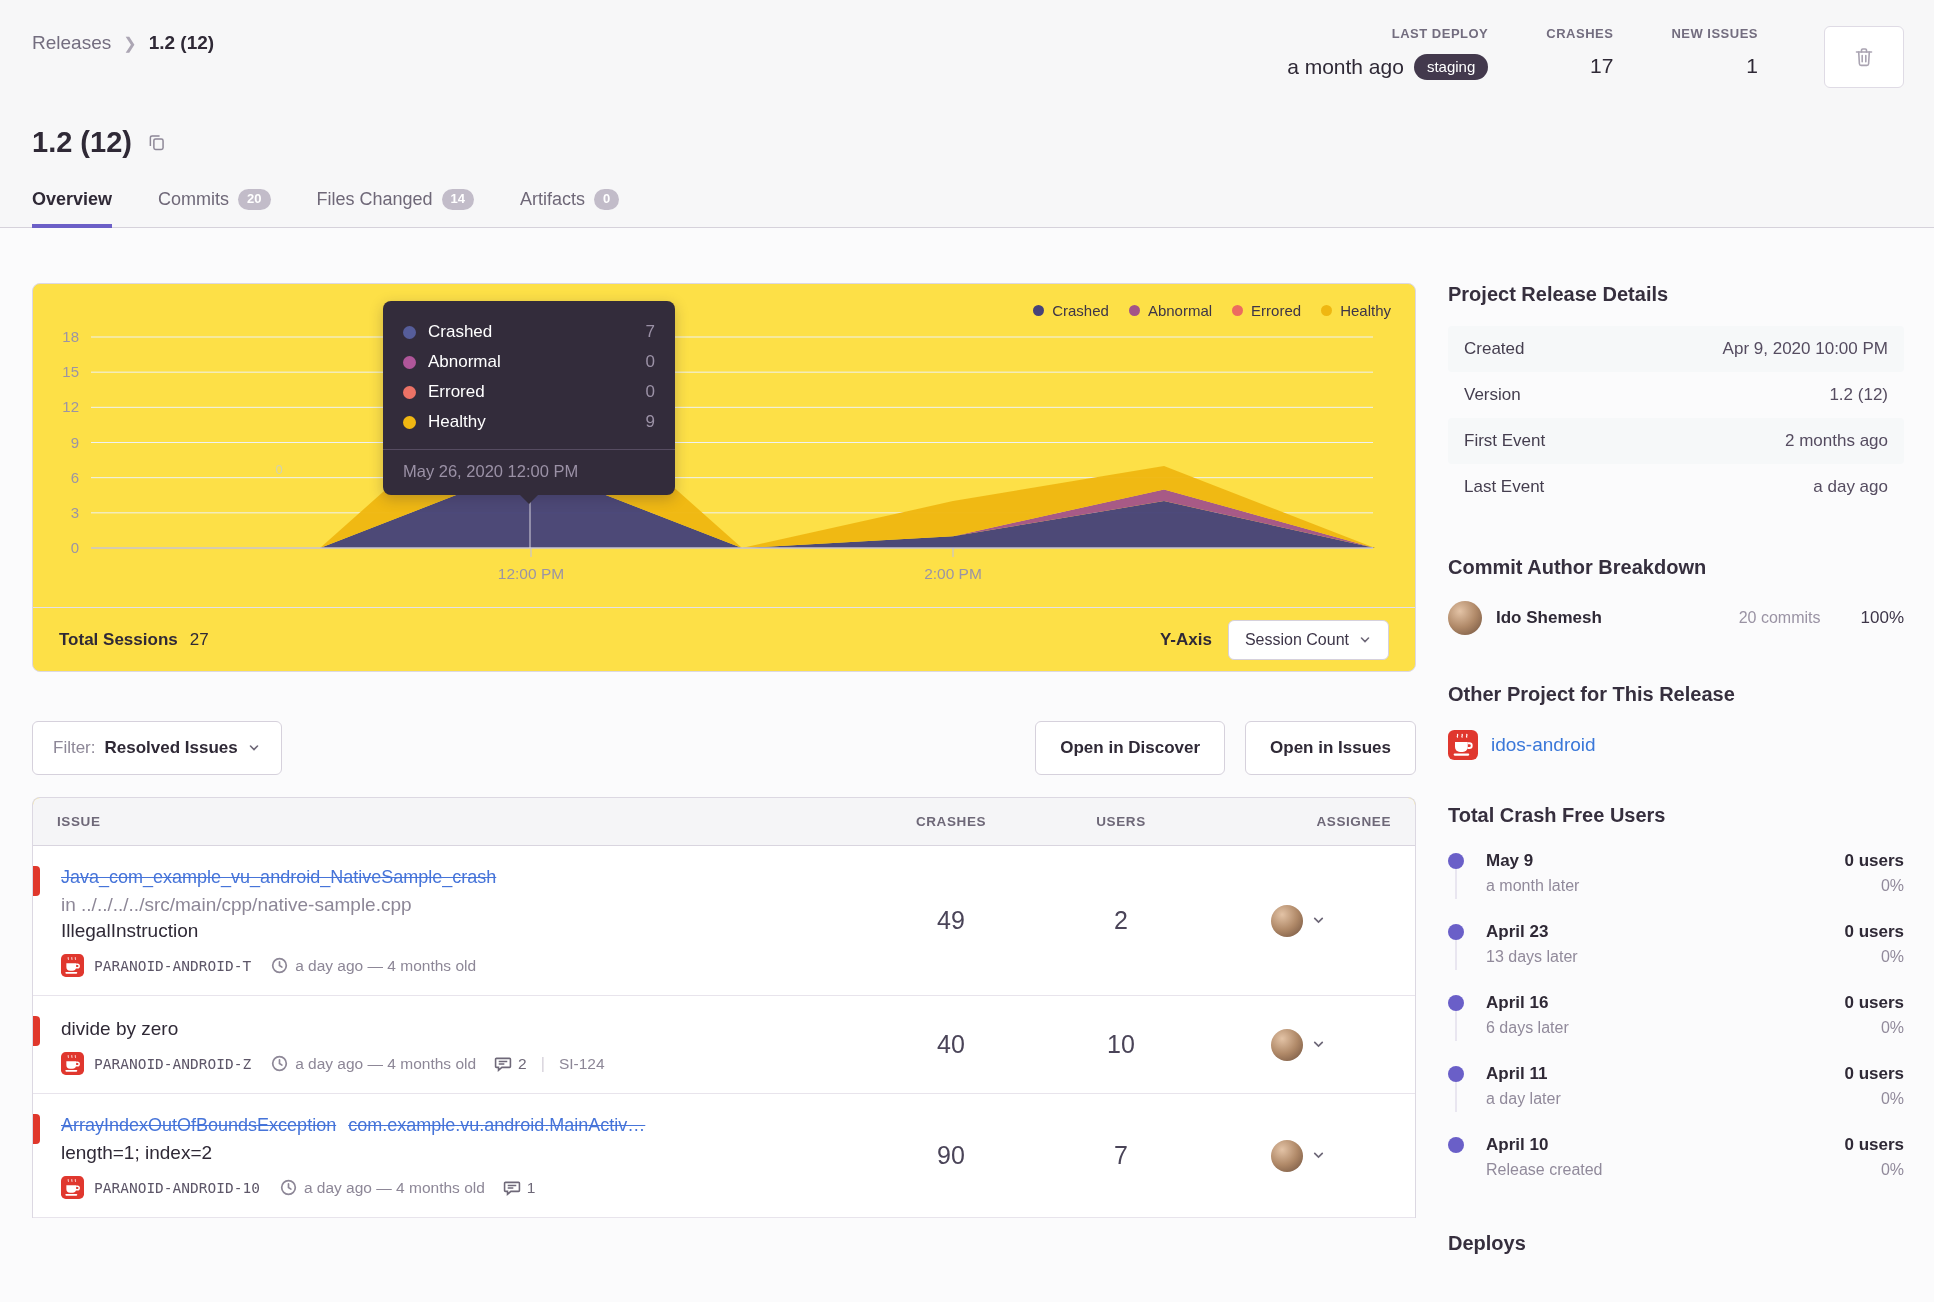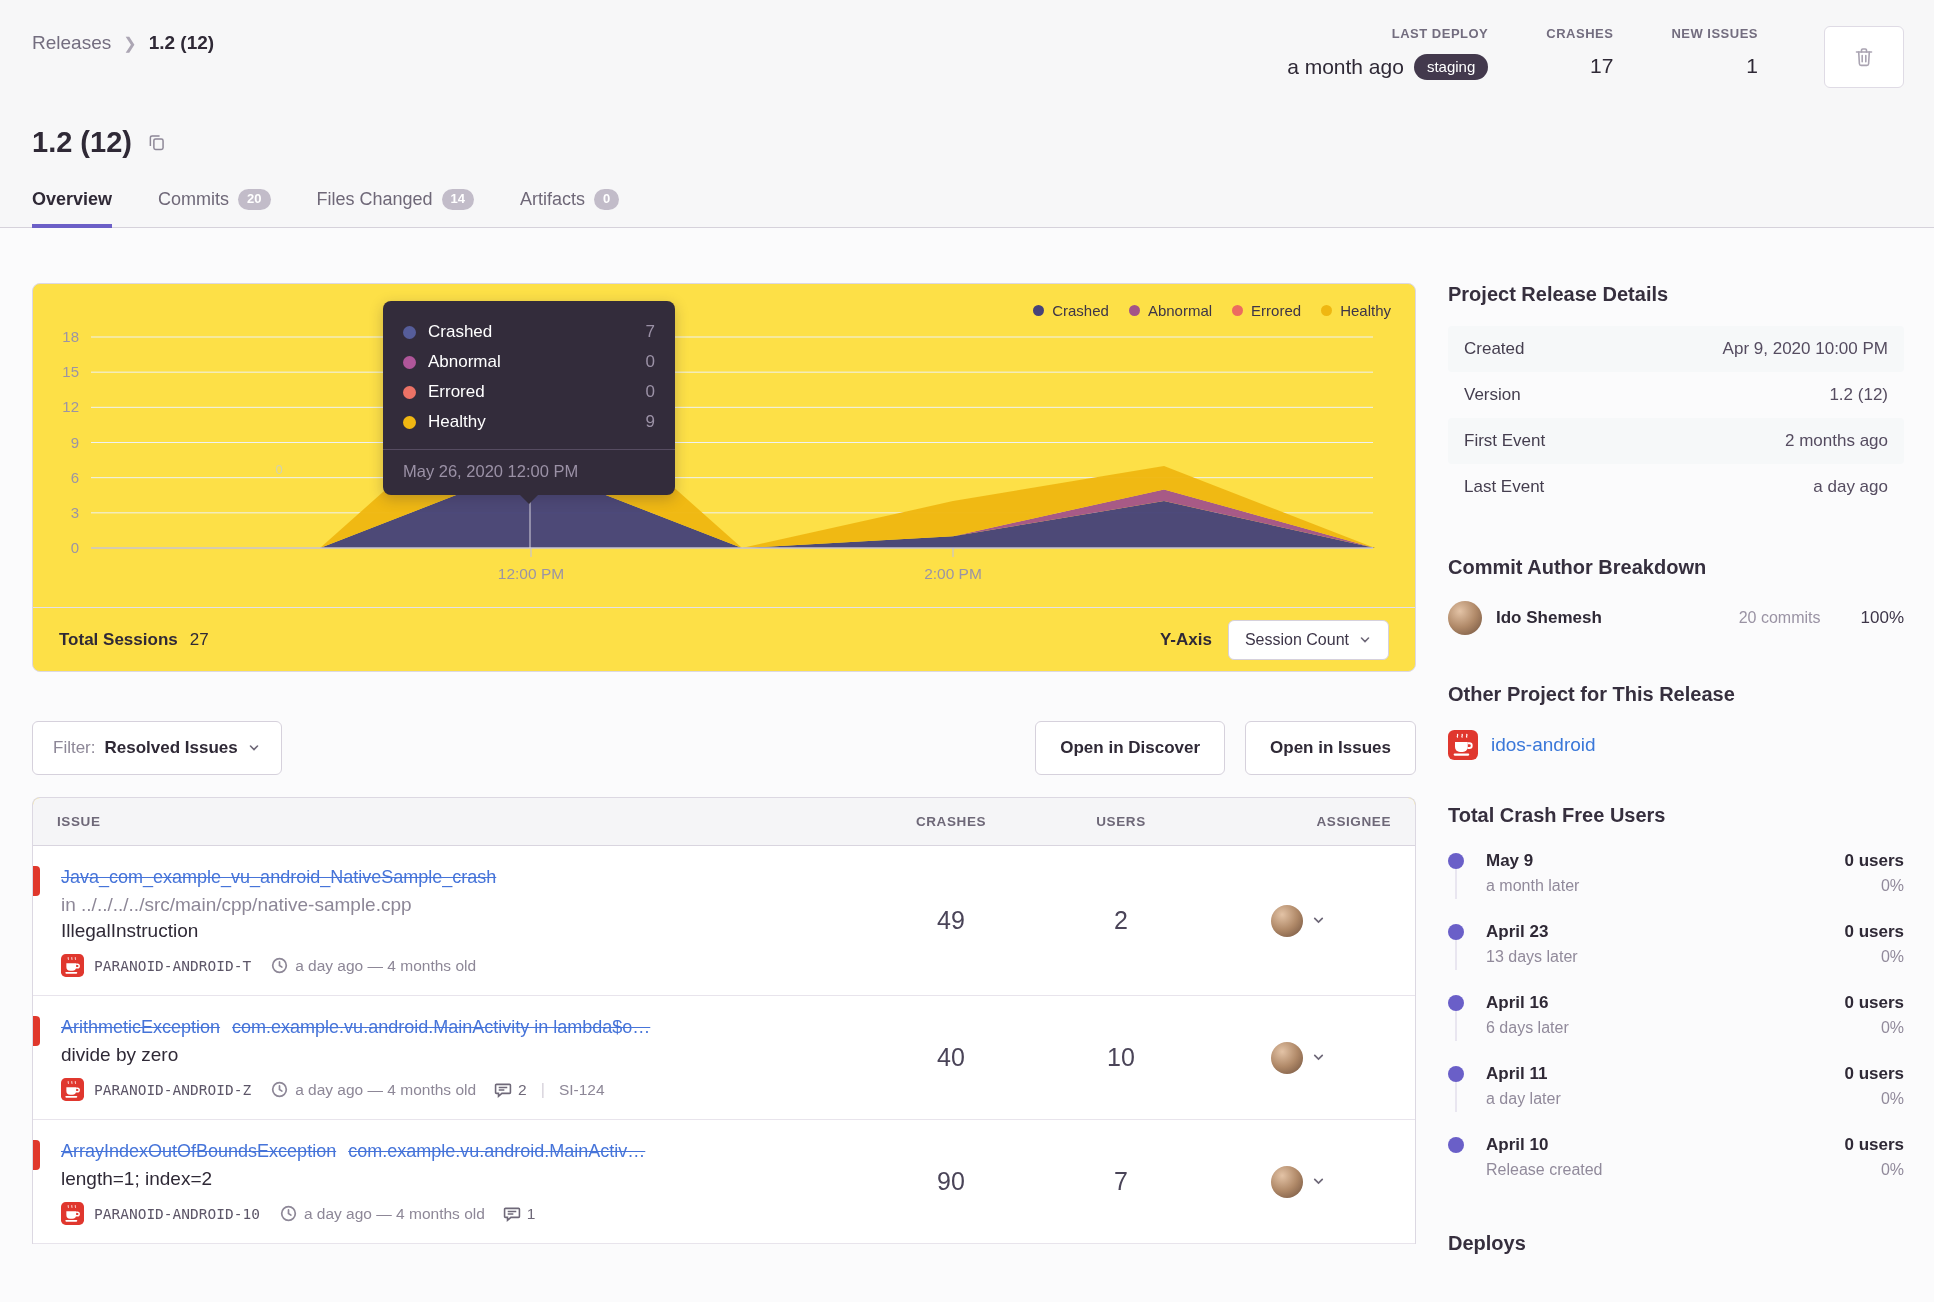--- a/index.html
+++ b/index.html
@@ -362,23 +362,20 @@
     <div class="assignee-cell c-assignee">
       <span class="avatar"></span>
       <svg class="icon" width="15" height="15" viewBox="0 0 14 14">
         <path d="M3.5 5l3.5 3.5L10.5 5" fill="none" stroke="#6e6878" stroke-width="1.6" stroke-linecap="round"></path>
       </svg>
     </div>
   </div>
             <div class="issue-row">
     <span class="level-bar" style="background: rgb(224, 56, 44);"></span>
     <div class="issue-main c-issue">
-      <div class="issue-title-line">
-        <span class="issue-title">ArithmeticException</span><span class="issue-culprit">com.example.vu.android.MainActivity in lambda$o…</span>
-      </div>
       <div class="issue-lines">
                   <div class="issue-line dark">divide by zero</div>
                 </div>
       <div class="issue-meta">
         <svg class="icon" width="23" height="23" viewBox="0 0 24 24">
           <rect x="0" y="0" width="24" height="24" rx="5" fill="#e0372e"></rect>
           <path d="M7.6 3.6c.7.6-.7 1.4 0 2.1M11.3 3.6c.7.6-.7 1.4 0 2.1M15 3.6c.7.6-.7 1.4 0 2.1" stroke="#fff" stroke-width="1" fill="none" stroke-linecap="round"></path>
           <path d="M5.6 9.6h10.2v4a4 4 0 0 1-4 4h-2.2a4 4 0 0 1-4-4z" fill="#fff"></path>
           <path d="M15.8 10.6h1.3a1.9 1.9 0 0 1 0 3.8h-1.5" stroke="#fff" stroke-width="1.5" fill="none"></path>
           <rect x="4.5" y="18.8" width="12.5" height="1.7" rx=".85" fill="#fff"></rect>

